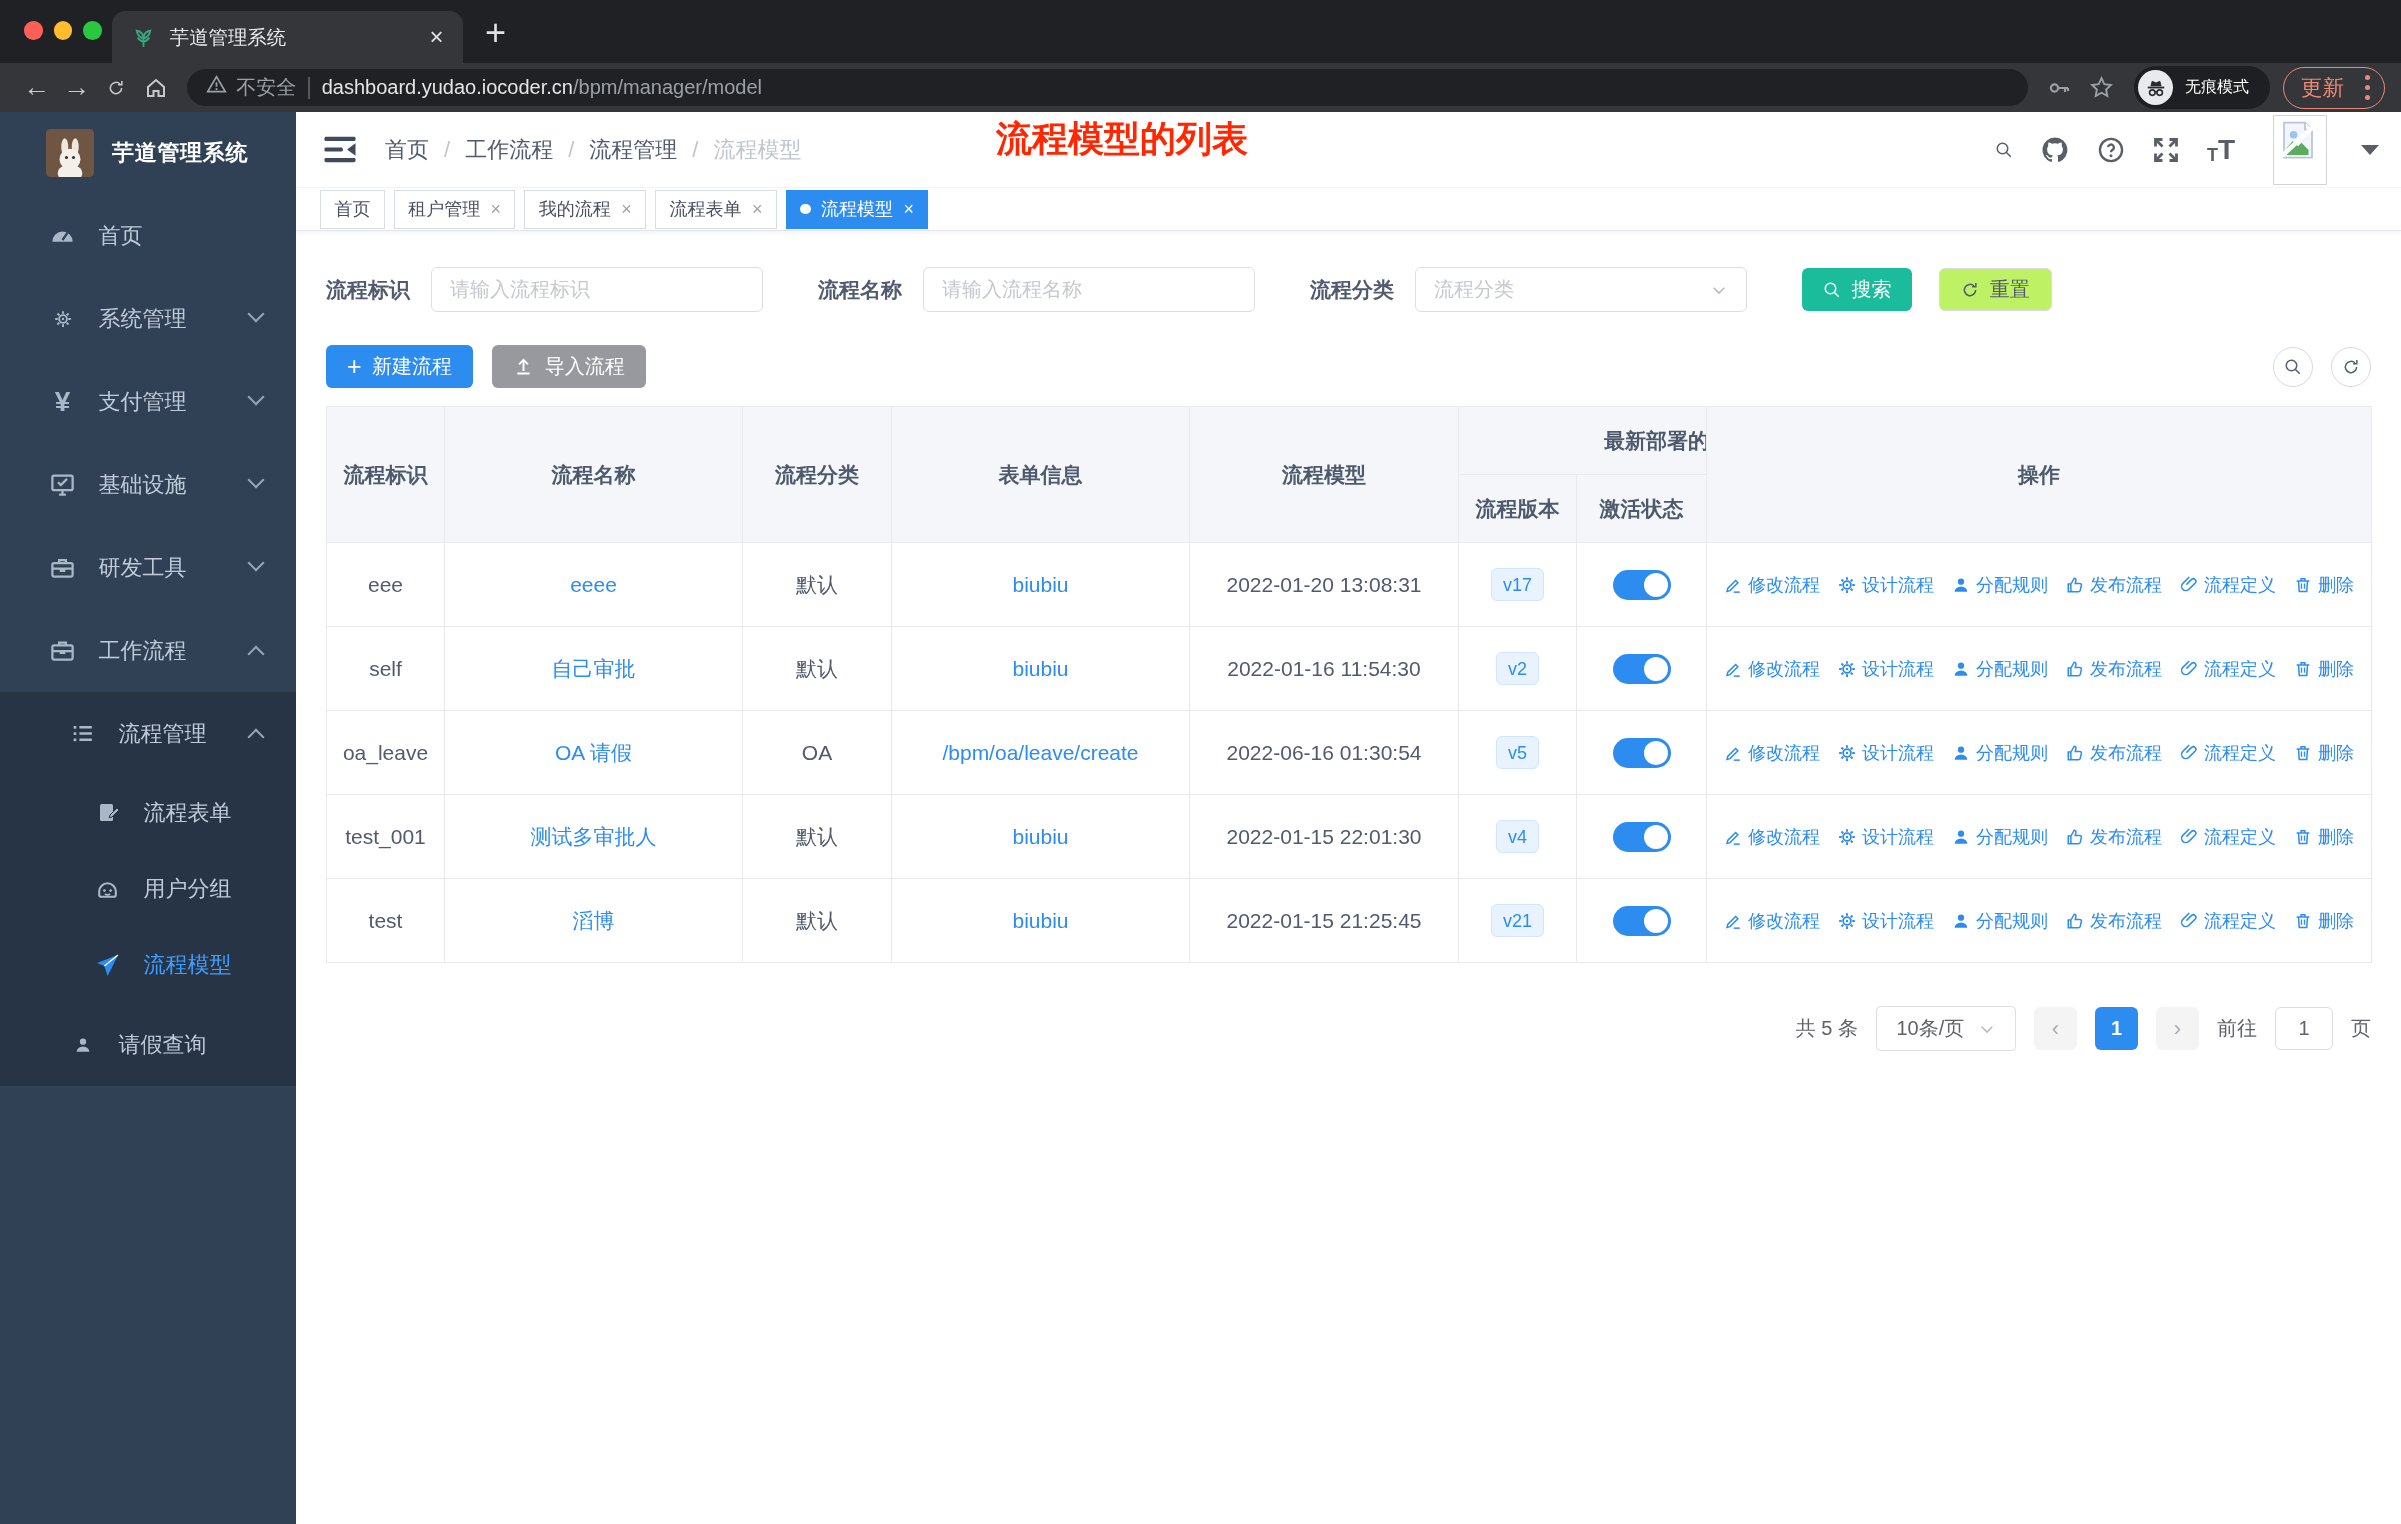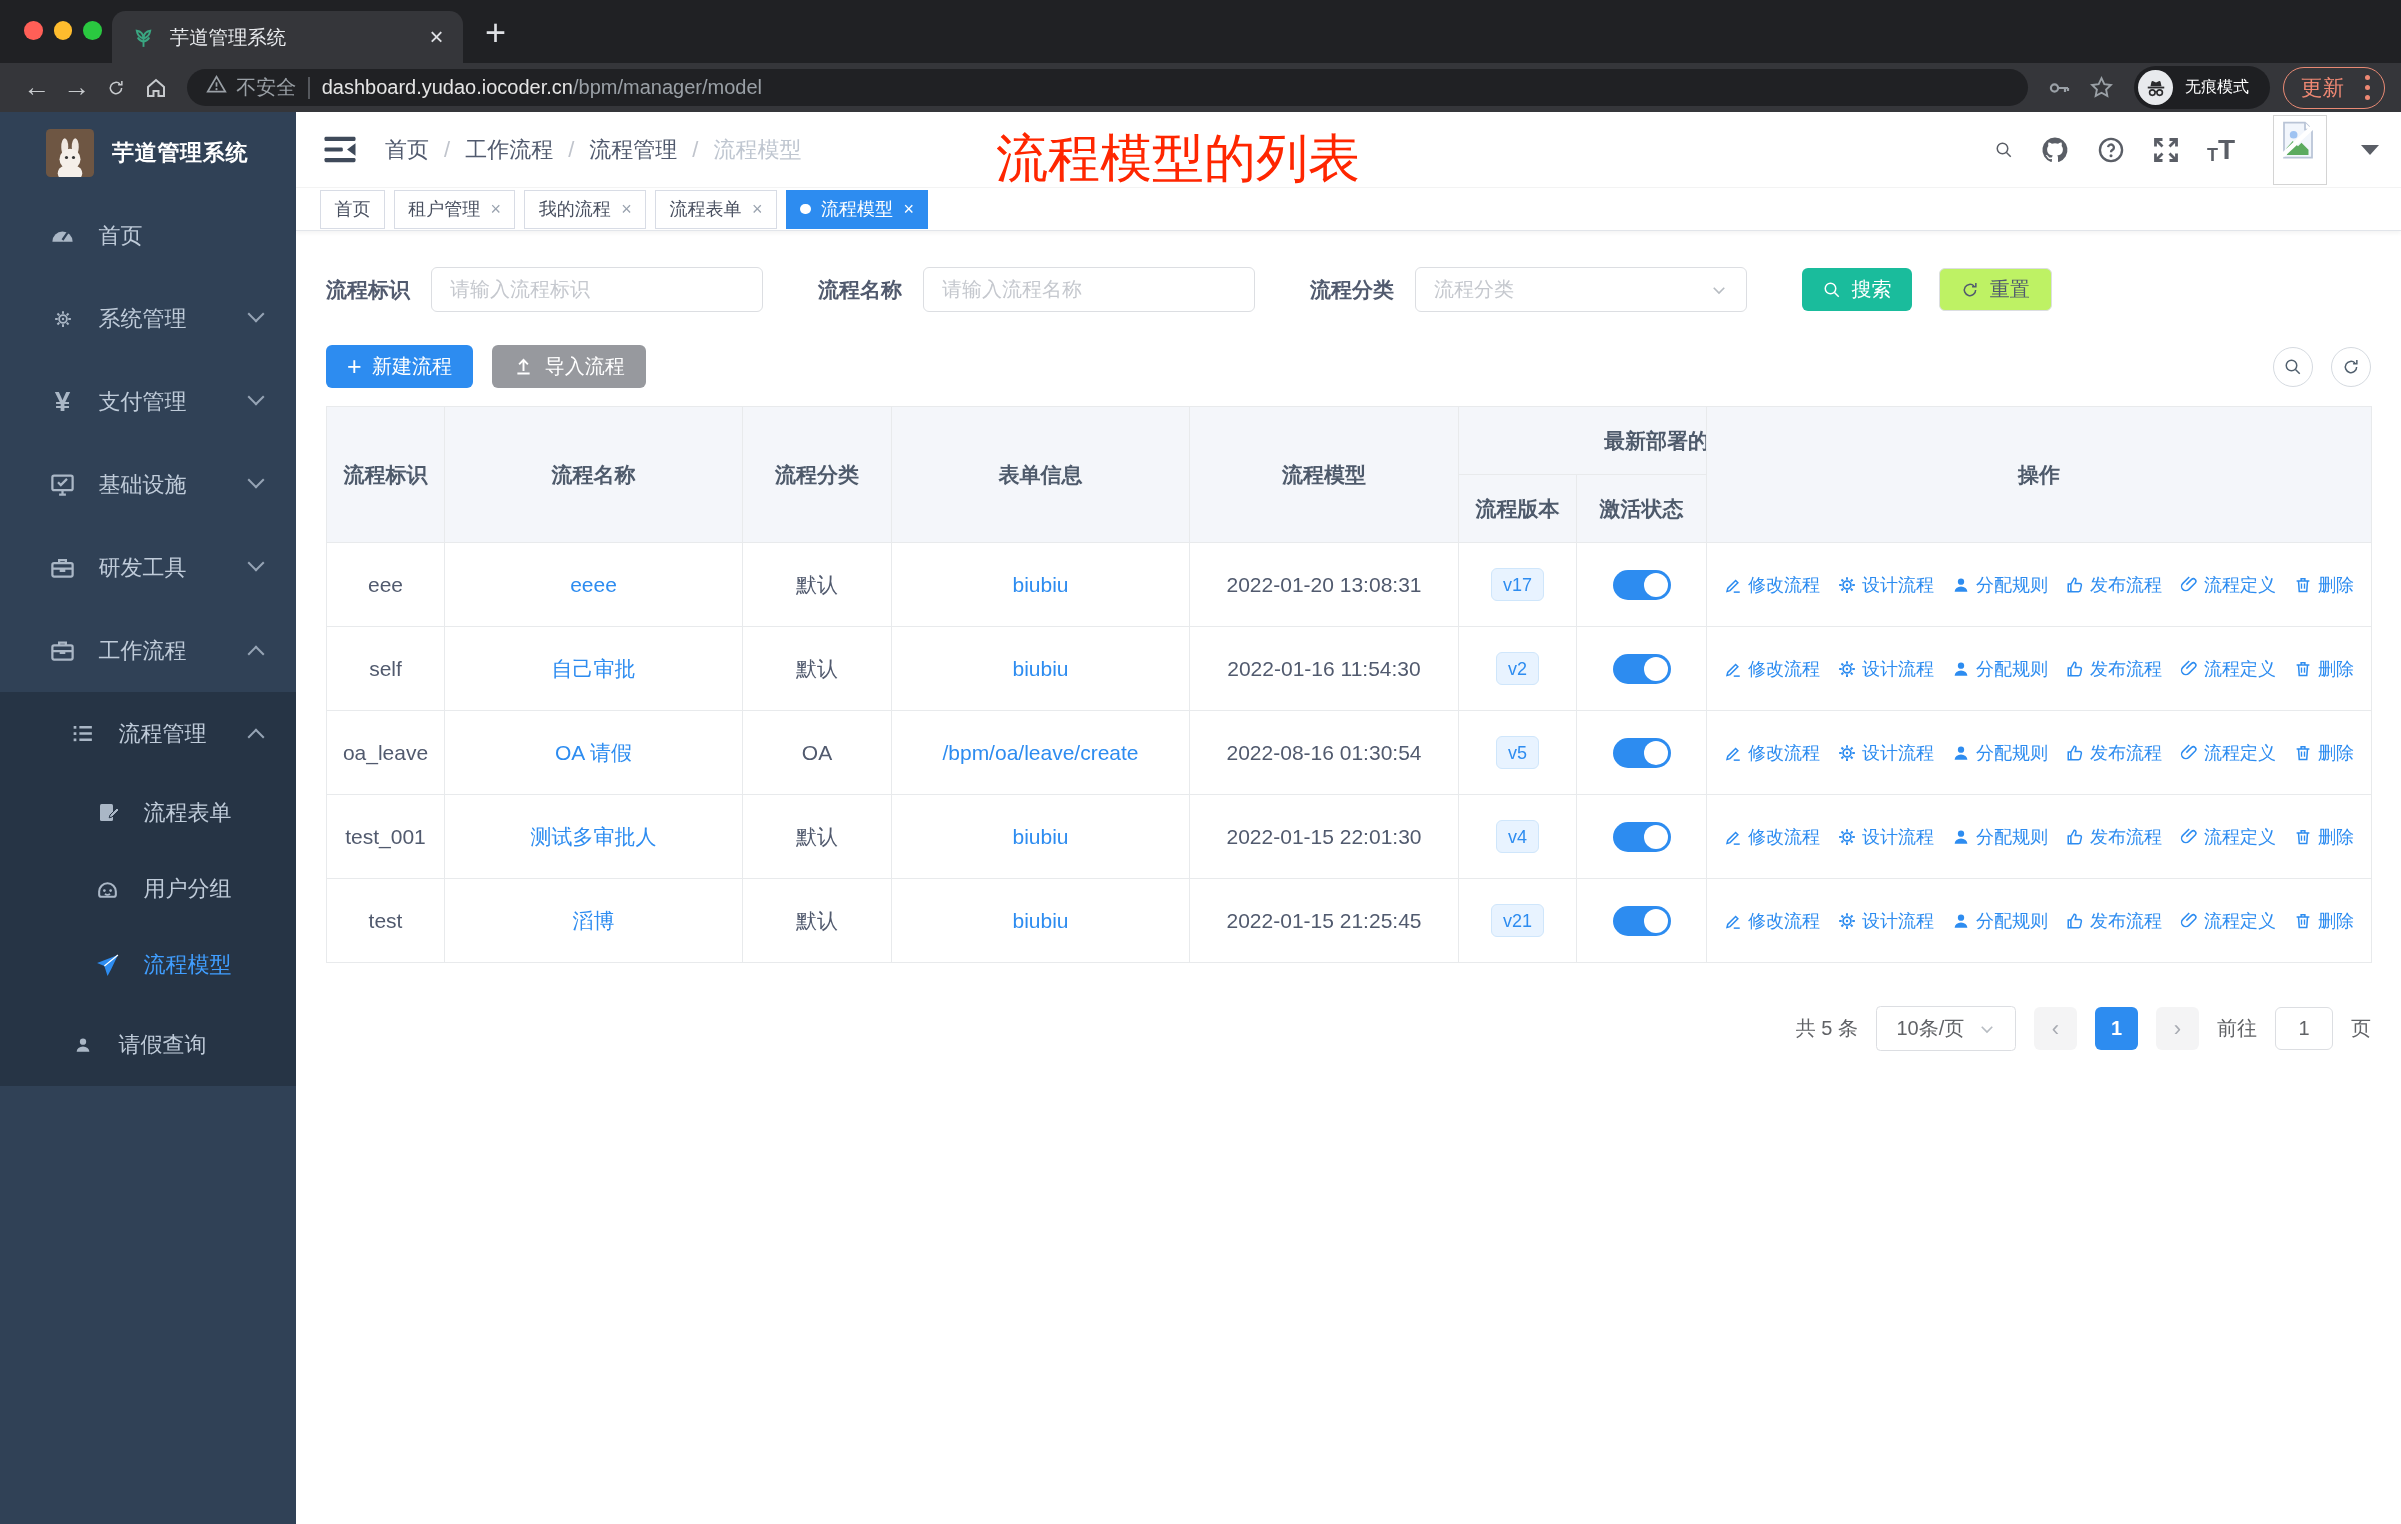--- a/index.html
+++ b/index.html
@@ -45,21 +45,21 @@
 .chev{position:absolute;right:34px;width:12px;height:12px;border-right:2.2px solid #96a4b5;border-bottom:2.2px solid #96a4b5}
 .chev.down{transform:rotate(45deg);top:31px}
 .chev.up{transform:rotate(-135deg);top:39px}
 .main{flex:1;display:flex;flex-direction:column;min-width:0;background:#fff}
 
 .appheader{height:76px;display:flex;align-items:center;position:relative;padding:0 22px 0 27px;border-bottom:0.7px solid #f4f4f4}
 .hamburger{color:#3f4a5a;margin-right:28px}
 .crumbs{display:flex;align-items:center;font-size:22px;color:#515a6e;gap:15px;white-space:nowrap}
 .crumb.sep{color:#c0c4cc}
 .crumb.last{color:#bfc6d0}
-.rednote{position:absolute;left:700px;top:12px;font-size:52px;font-weight:normal;color:#ff2600;white-space:nowrap}
+.rednote{position:absolute;left:700px;top:3px;font-size:36px;font-weight:bold;color:#ff2600;white-space:nowrap}
 .hicons{margin-left:auto;display:flex;align-items:center;gap:27px;color:#5a5e66}
 .avatar-box{width:54px;height:70px;border:0.7px solid #d4d4d4;background:#fff;padding:3.7px;margin-left:10.4px;display:flex;align-items:flex-start}
 .hcaret{width:0;height:0;border-left:9px solid transparent;border-right:9px solid transparent;border-top:10.4px solid #5a5e66;margin-left:7.4px}
 
 .tagsrow{height:43px;display:flex;align-items:center;padding-left:24px;gap:9px;border-bottom:0.7px solid #e2e5ea;box-shadow:0 1.5px 4.5px rgba(0,0,0,.05);position:relative;z-index:2}
 .tag{height:39px;border:0.7px solid #d8dce5;background:#fff;color:#495060;font-size:18px;display:flex;align-items:center;padding:0 13.4px;gap:10.4px;cursor:pointer}
 .tag .x{font-size:18px;color:#9aa3af;line-height:1}
 .tag.active{background:#2d8cf0;border-color:#2d8cf0;color:#fff}
 .tag.active .dot{width:10.4px;height:10.4px;border-radius:50%;background:#fff}
 .tag.active .x{color:#fff}
@@ -623,21 +623,21 @@
                     <span>删除</span>
                   </span>
             </div>
               </td>
           </tr>
           <tr>
             <td>oa_leave</td>
             <td><a class="link">OA 请假</a></td>
             <td>OA</td>
             <td><a class="link">/bpm/oa/leave/create</a></td>
-            <td>2022-08-16 01:30:54</td>
+            <td>2022-06-16 01:30:54</td>
             <td><span class="vtag">v5</span></td>
             <td><span class="switch"><i></i></span></td>
             <td class="col-op">
                 <div class="ops">
               <span class="op">
                     <svg class="opic" viewBox="0 0 24 24" width="18" height="18">
                       <use href="#i-pencil"></use>
                     </svg>
                     <span>修改流程</span>
                   </span>

